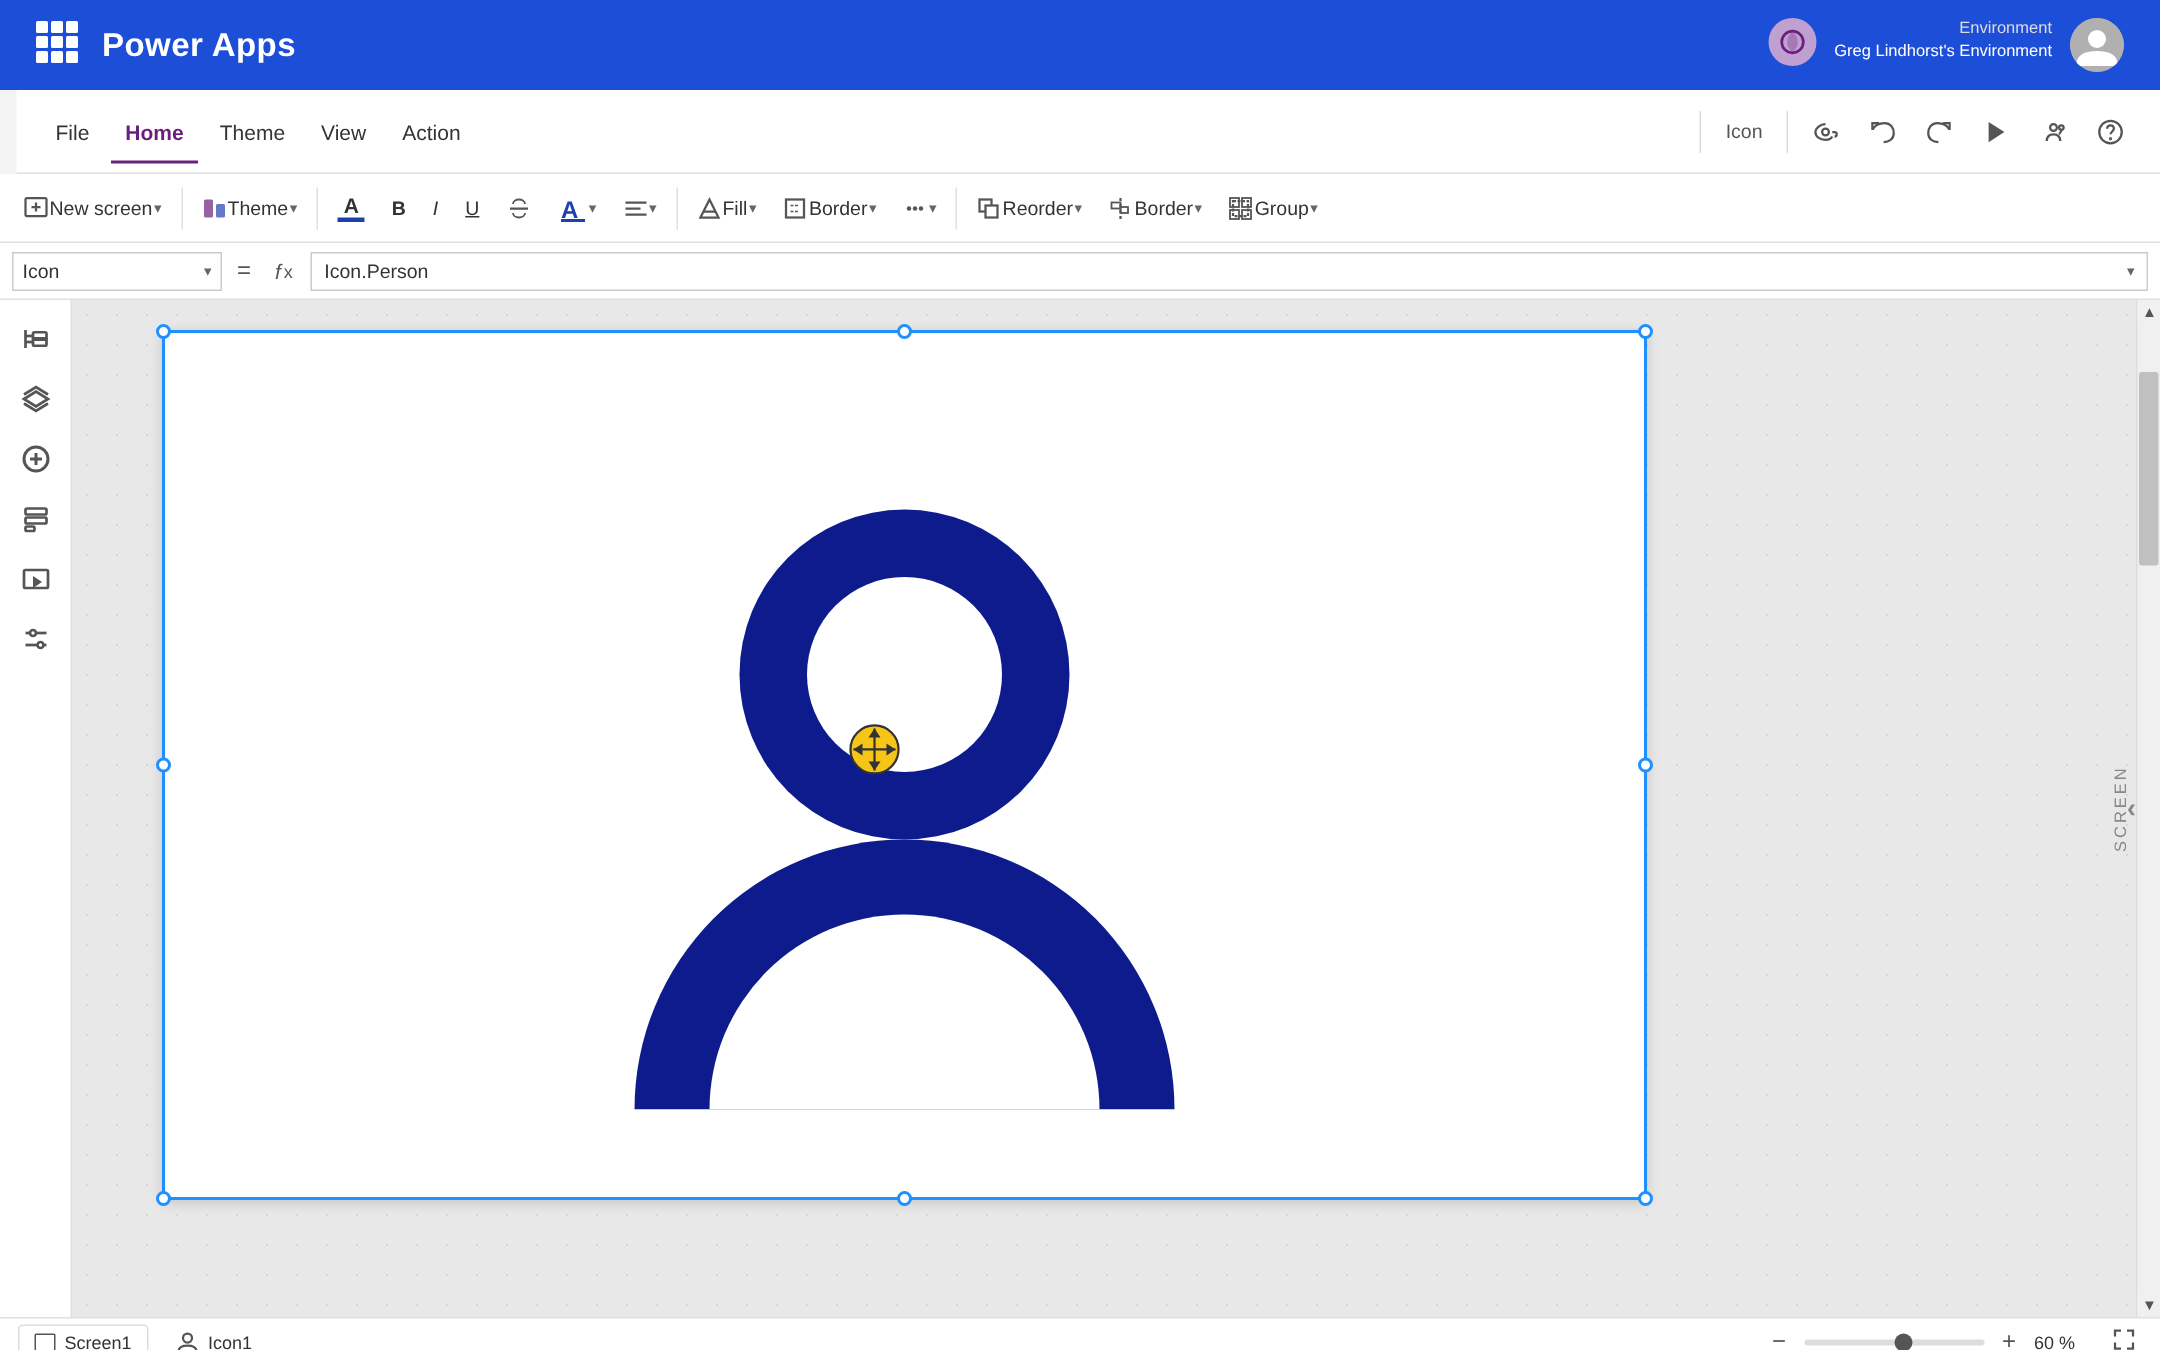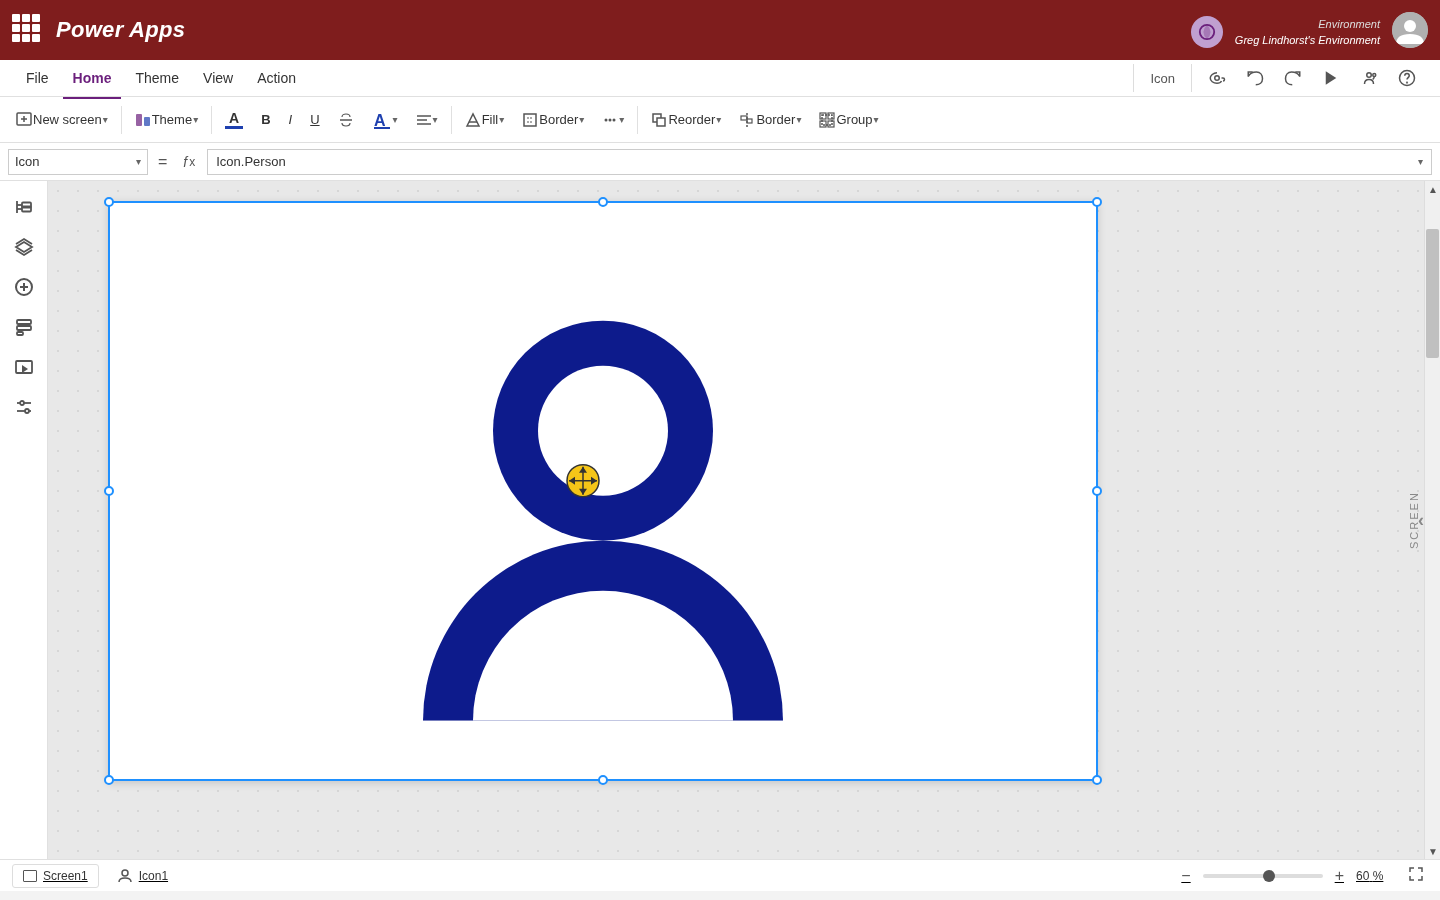--- a/index.html
+++ b/index.html
@@ -1,64 +1,64 @@
 <!DOCTYPE html>
 <html><head>
   <meta charset="utf-8">
   <style>
     * { box-sizing: border-box; margin: 0; padding: 0; }
     body { font-family: 'Segoe UI', sans-serif; font-size: 13px; background: #f3f3f3; overflow: hidden; width: 1440px; height: 900px; }
 
     
     #titlebar {
-      background: #7f1d1d;
+      background: #1d4ed8;
       height: 60px;
       display: flex;
       align-items: center;
-      padding: 0 12px;
+      padding: 0 24px;
       color: white;
-      font-style: italic;
     }
     #titlebar .waffle-icon {
       width: 32px; height: 32px;
       display: grid; grid-template-columns: repeat(3, 8px); grid-template-rows: repeat(3, 8px);
       gap: 2px; margin-right: 12px; cursor: pointer;
     }
     #titlebar .waffle-icon span {
       background: white; border-radius: 1px;
     }
     #titlebar .app-title {
       font-size: 22px; font-weight: 600; color: white; letter-spacing: 0.3px;
     }
     #titlebar .env-section {
-      margin-left: auto; display: flex; align-items: flex-end; gap: 12px;
+      margin-left: auto; display: flex; align-items: flex-start; gap: 12px;
     }
     #titlebar .env-text { text-align: right; line-height: 1.4; }
     #titlebar .env-label { font-size: 11px; color: #ddd; }
     #titlebar .env-name { font-size: 11px; color: white; font-weight: 500; }
     #titlebar .env-icon {
       width: 32px; height: 32px; background: #c0a0d0; border-radius: 50%;
       display: flex; align-items: center; justify-content: center;
       color: #6b1f7c; font-size: 16px;
     }
     #titlebar .user-avatar {
       width: 36px; height: 36px; border-radius: 50%; background: #b0b0b0;
       display: flex; align-items: center; justify-content: center; overflow: hidden; cursor: pointer;
     }
     #titlebar .user-avatar svg { width: 36px; height: 36px; }
 
     
     #menubar {
       background: white;
-      height: 37px;
+      height: 56px;
       display: flex;
       align-items: center;
       padding: 0 16px;
       border-bottom: 1px solid #e0e0e0;
       gap: 4px;
+      margin-left: 11px;
     }
     .menu-item {
       padding: 6px 10px;
       cursor: pointer;
       border-radius: 3px;
       font-size: 14px;
       color: #333;
       position: relative;
     }
     .menu-item.active {

